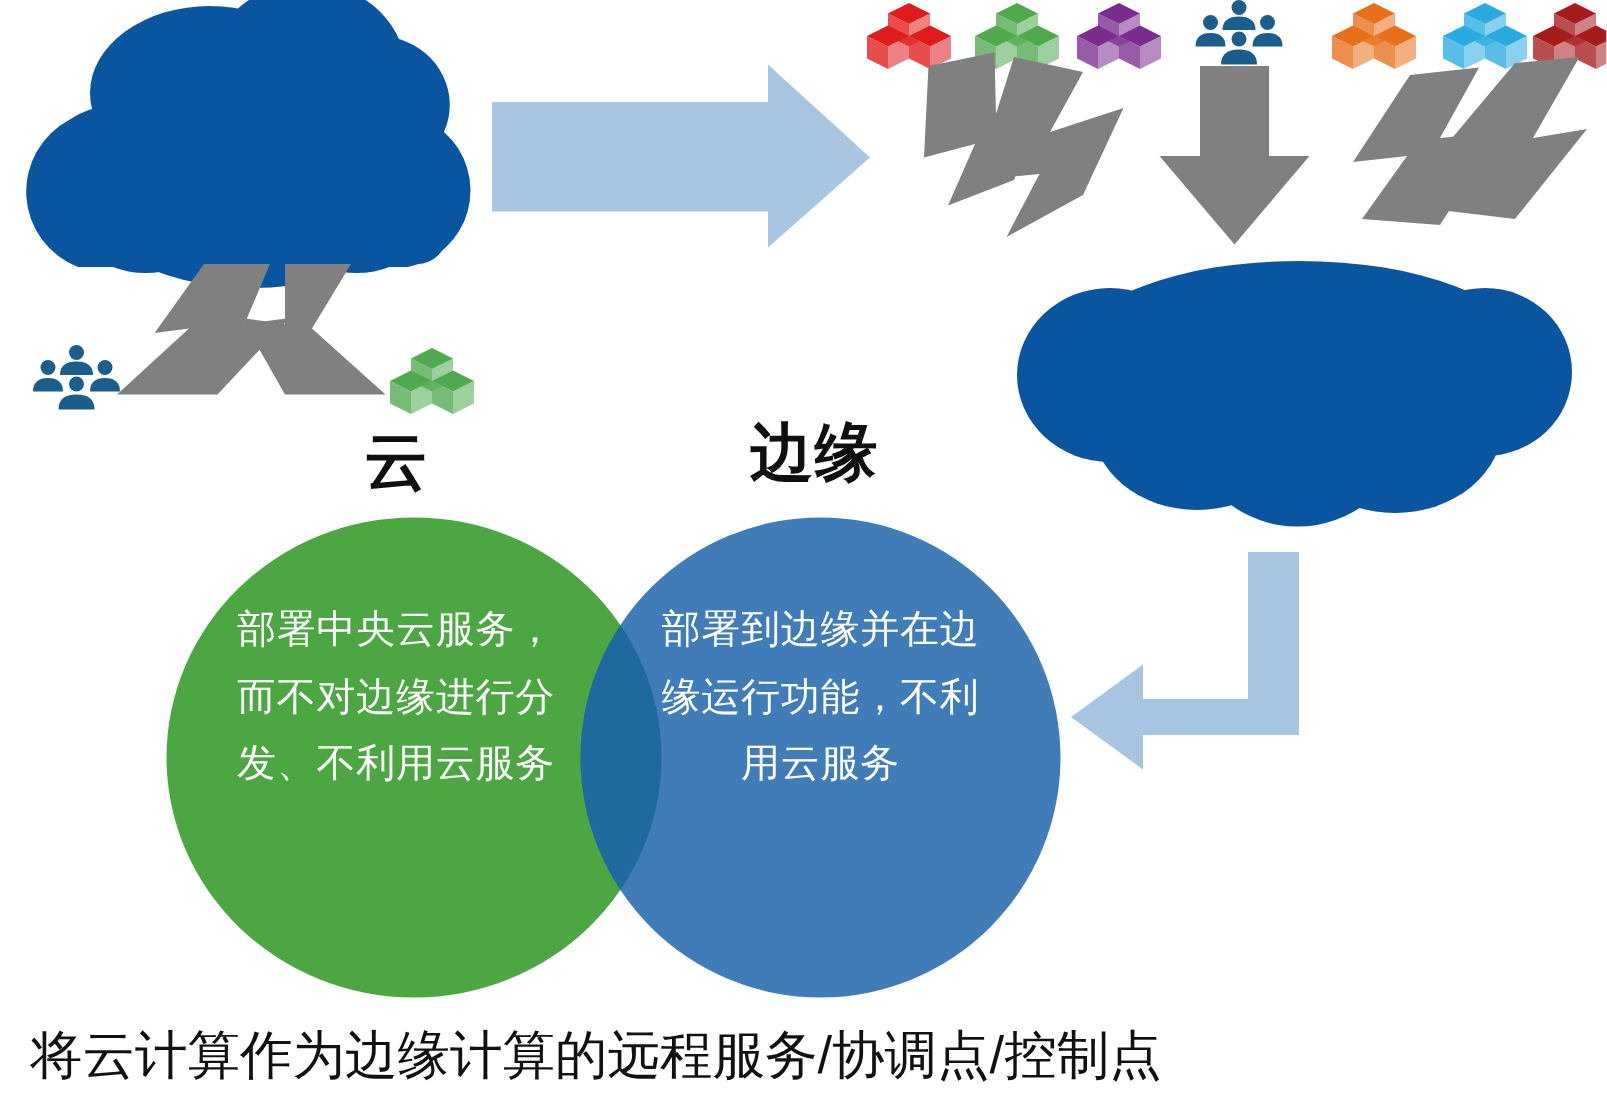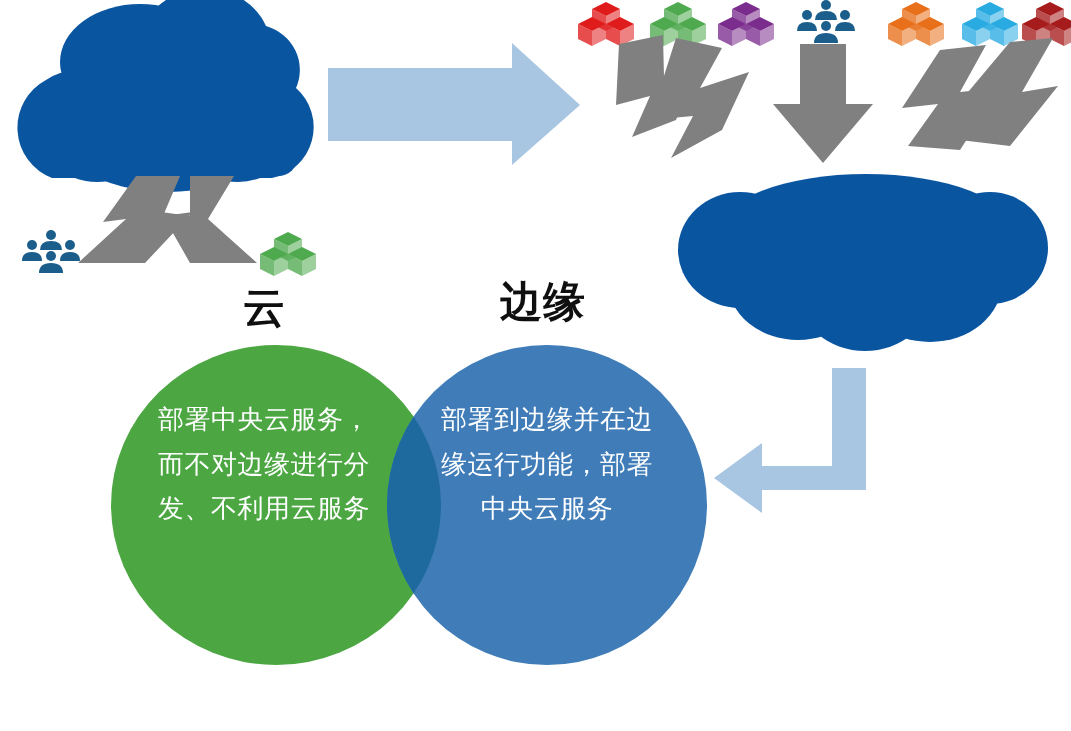--- a/index.html
+++ b/index.html
@@ -192,16 +192,17 @@
       <ellipse cx="547" cy="505" rx="160" ry="160" fill="#1E6A9E" clip-path="url(#clipL)"></ellipse>
     </g>
   </svg>
 
   <div class="venn-label" id="label-cloud">云</div>
 
   <div class="venn-label" id="label-edge">边缘</div>
 
   <div class="venn-text" id="text-cloud">部署中央云服务，而不对边缘进行分发、不利用云服务</div>
 
-  <div class="venn-text" id="text-edge">部署到边缘并在边缘运行功能，部署中央云服务</div>
-
+  <div class="venn-text" id="text-edge">部署到边缘并在边缘运行功能，不利用云服务</div>
+
+  <div id="caption">将云计算作为边缘计算的远程服务/协调点/控制点</div>
 
 </div>
 
 </body></html>

